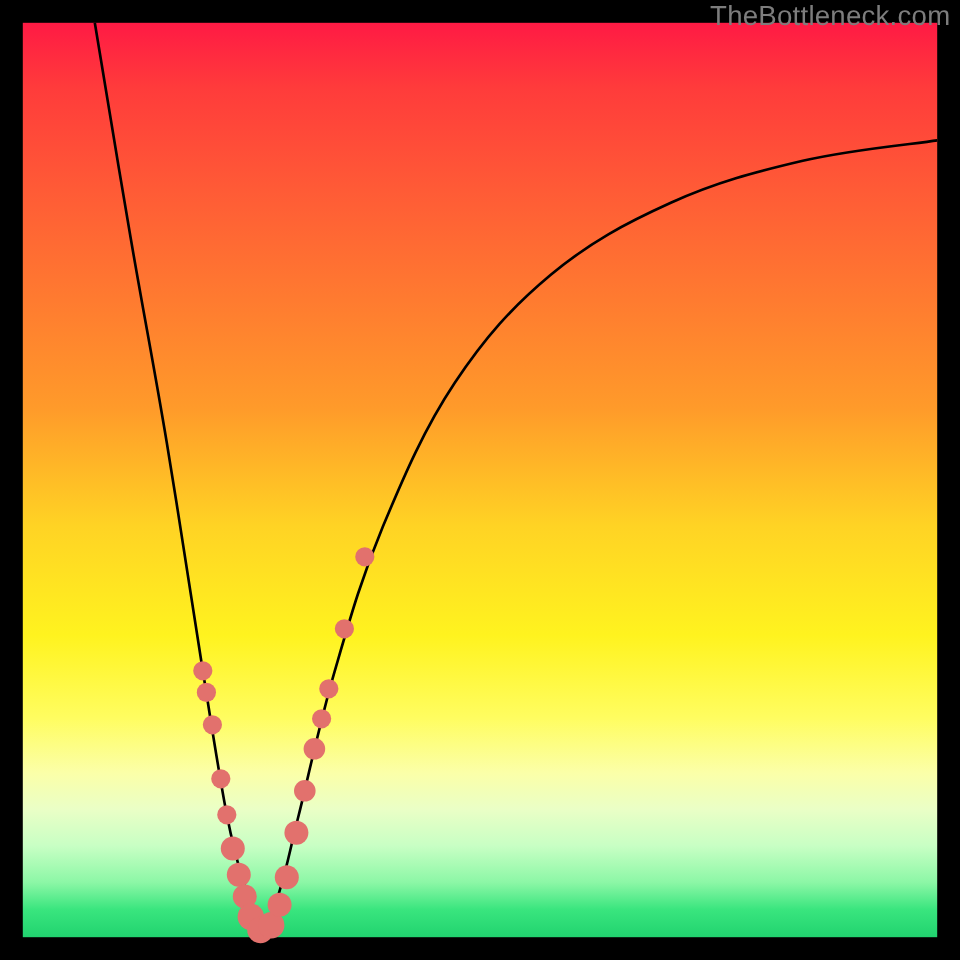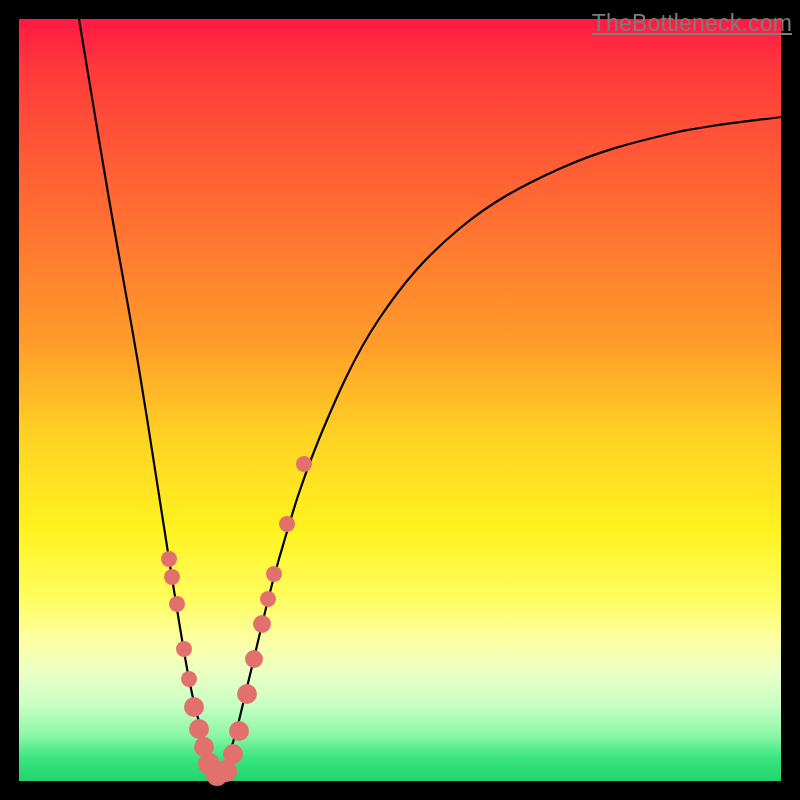--- a/index.html
+++ b/index.html
@@ -36,28 +36,27 @@
       #fbffa8 82%,
       #eaffc6 86%,
       #c8ffc4 90%,
       #8cf7a6 94%,
       #39e57e 97%,
       #21d36f 100%
     );
   }
   .watermark {
     position: absolute;
-    top: 10px;
+    top: 0;
     right: 8px;
     color: #7d7d7d;
     font-size: 23px;
     letter-spacing: 0.2px;
     user-select: none;
     z-index: 10;
-    text-decoration: underline;
   }
   svg.curve {
     position: absolute;
     left: 19px;
     top: 19px;
     width: 762px;
     height: 762px;
     overflow: visible;
     z-index: 5;
   }

